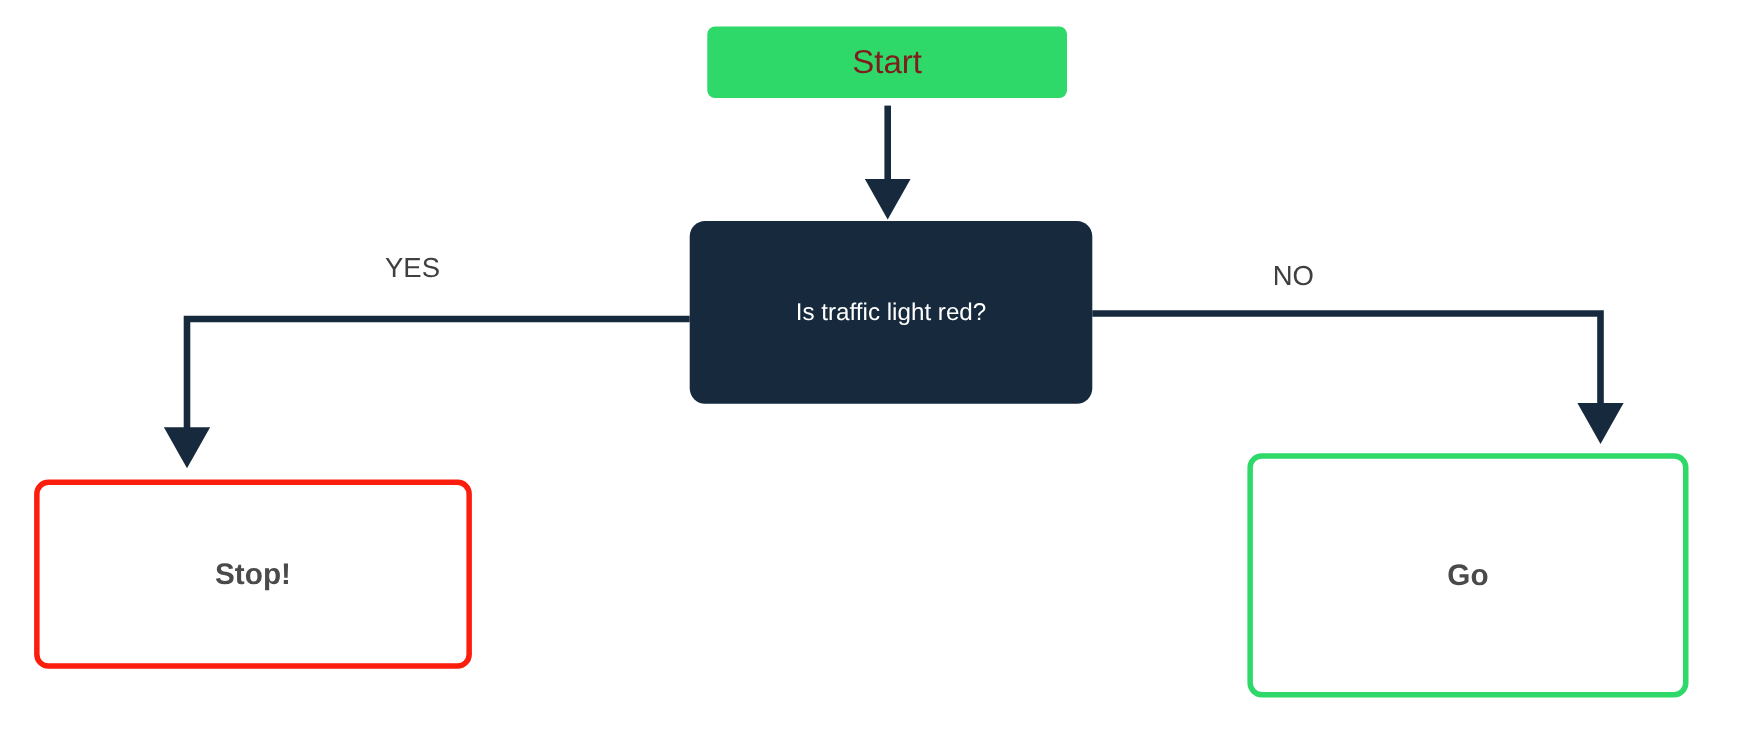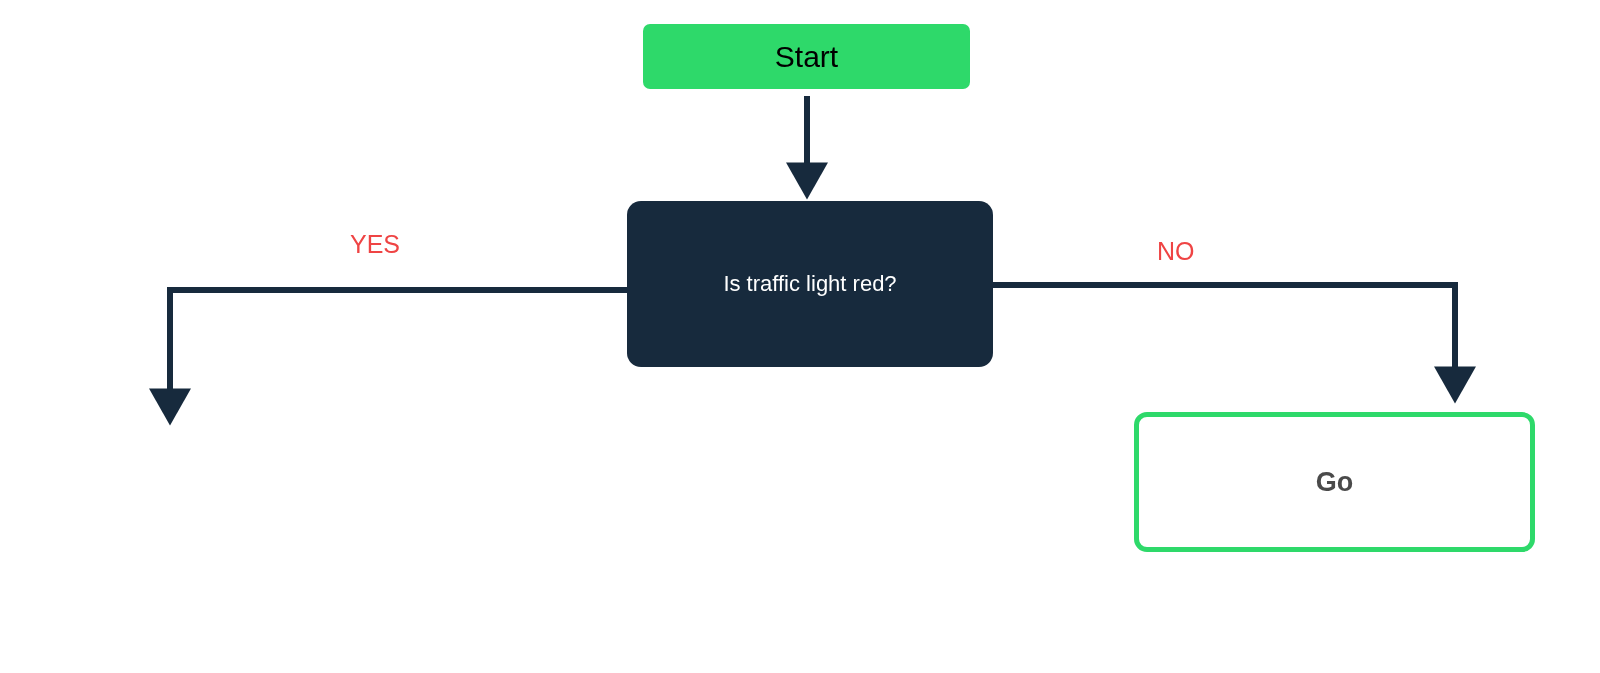--- a/index.html
+++ b/index.html
@@ -39,21 +39,21 @@
     line-height: 1.2;
   }
   
   .node-start {
     left: 643px;
     top: 24px;
     width: 327px;
     height: 65px;
     background: #2ED96A;
     border-radius: 7px;
-    color: #000000;
+    color: #7f1d1d;
     font-size: 30px;
     font-weight: 400;
   }
   
   .node-decision {
     left: 627px;
     top: 201px;
     width: 366px;
     height: 166px;
     background: #172A3D;
@@ -72,32 +72,32 @@
     border: 5px solid #FB1E0C;
     border-radius: 13px;
     color: #4a4a4a;
     font-size: 27px;
     font-weight: 700;
   }
   .node-go {
     left: 1134px;
     top: 412px;
     width: 401px;
-    height: 140px;
+    height: 222px;
     background: #ffffff;
     border: 5px solid #2ED96A;
     border-radius: 13px;
     color: #4a4a4a;
     font-size: 27px;
     font-weight: 700;
   }
   
   .edge-label {
     position: absolute;
-    color: #ef4444;
+    color: #404040;
     font-size: 25px;
     font-weight: 400;
     white-space: nowrap;
   }
   .edge-label-yes {
     left: 350px;
     top: 230px;
   }
   .edge-label-no {
     left: 1157px;
@@ -124,20 +124,23 @@
   </svg>
 
   <div class="node node-start">
     <span>Start</span>
   </div>
 
   <div class="node node-decision">
     <span>Is traffic light red?</span>
   </div>
 
+  <div class="node node-stop">
+    <span>Stop!</span>
+  </div>
 
   <div class="node node-go">
     <span>Go</span>
   </div>
 
   <div class="edge-label edge-label-yes">YES</div>
 
   <div class="edge-label edge-label-no">NO</div>
 
 </div>

